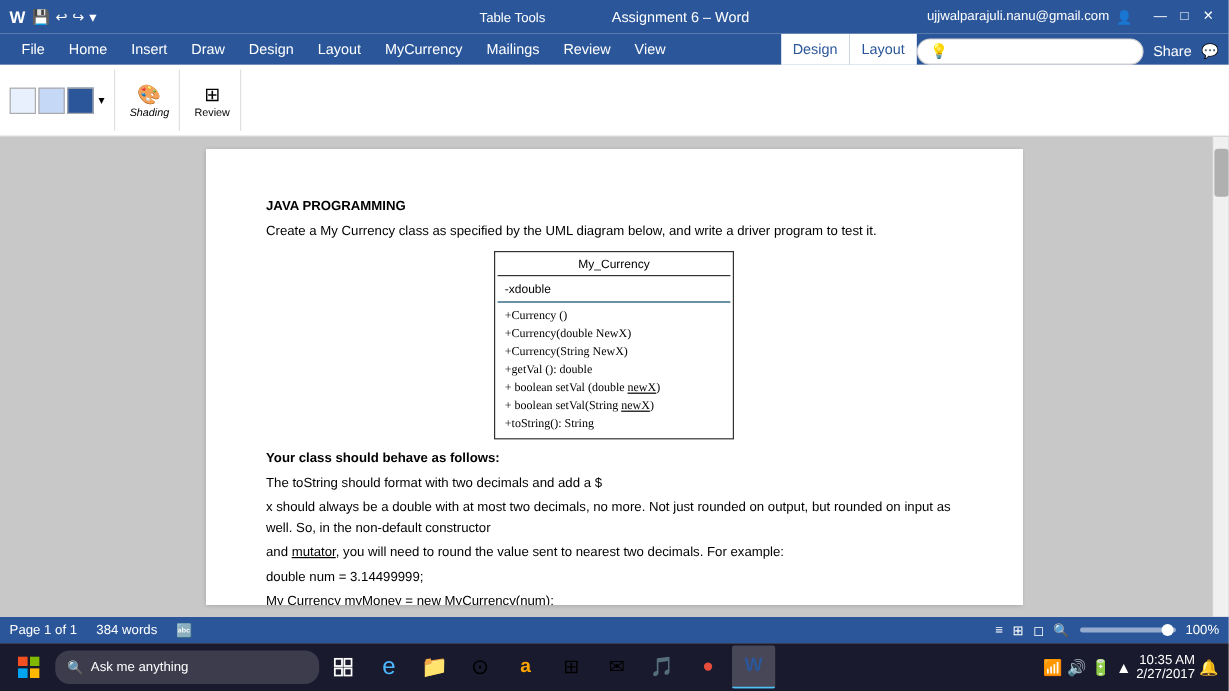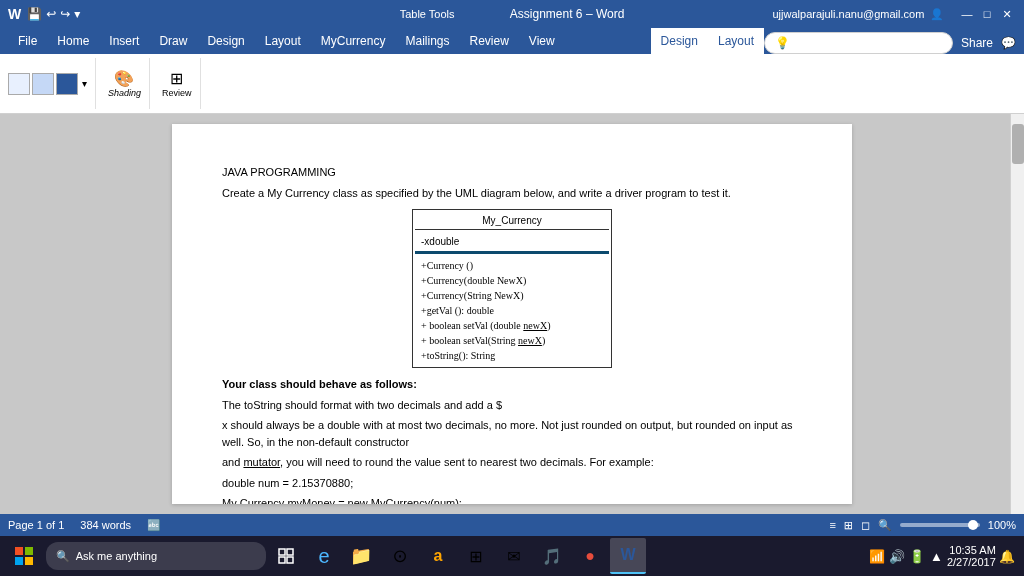--- a/index.html
+++ b/index.html
@@ -103,21 +103,21 @@
     }
     .scrollbar-thumb {
       width: 12px;
       height: 40px;
       background: #b0b0b0;
       border-radius: 3px;
       margin: 1px;
       margin-top: 10px;
     }
 
-    .doc-title { font-weight: normal; font-size: 11px; margin-bottom: 4px; }
+    .doc-title { font-weight: bold; font-size: 11px; margin-bottom: 4px; }
     .doc-text { font-size: 11px; margin-bottom: 4px; }
     .doc-text.bold { font-weight: bold; }
 
     
     .uml-table {
       border: 1px solid #333;
       margin: 8px auto;
       width: 200px;
       font-size: 10px;
     }
@@ -303,21 +303,21 @@
 
     <div class="doc-title">JAVA PROGRAMMING</div>
     <div class="doc-text">Create a My Currency class as specified by the UML diagram below, and write a driver program to test it.</div>
 
     <table class="uml-table">
       <tbody>
           <tr>
             <td class="uml-row class-name">My_Currency</td>
           </tr>
       <tr>
-            <td class="uml-row" style="border-bottom:3px solid #0c4a6e; padding:2px 6px;margin-top:20px;">
+            <td class="uml-row" style="border-bottom:1px solid #0c4a6e; padding:2px 6px;margin-top:20px;">
         <div>-xdouble</div>
       </td>
           </tr>
       <tr>
             <td class="uml-row" style="padding:2px 6px;font-family:Liberation Serif, serif;">
         <div>+Currency ()</div>
         <div>+Currency(double NewX)</div>
         <div>+Currency(String NewX)</div>
         <div>+getVal (): double</div>
         <div>+ boolean setVal (double <span class="underline">newX</span>)</div>
@@ -326,21 +326,21 @@
       </td>
           </tr>
     </tbody>
       </table>
 
     <div class="section-space">
       <div class="doc-text bold">Your class should behave as follows:</div>
       <div class="doc-text">The toString should format with two decimals and add a $</div>
       <div class="doc-text">x should always be a double with at most two decimals, no more. Not just rounded on output, but rounded on input as well. So, in the non-default constructor</div>
       <div class="doc-text">and <span class="underline">mutator</span>, you will need to round the value sent to nearest two decimals. For example:</div>
-      <div class="doc-text">double num = 2.15370880;</div>
+      <div class="doc-text">double num = 3.14499999;</div>
       <div class="doc-text">My Currency myMoney = new MyCurrency(num);</div>
 
     </div>
 
   </div>
 
   <div class="scrollbar-right">
     <div class="scrollbar-thumb"></div>
   </div>
 </div>

